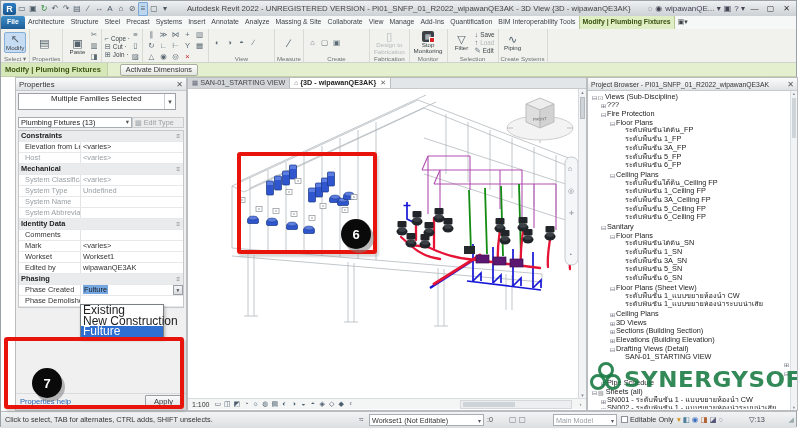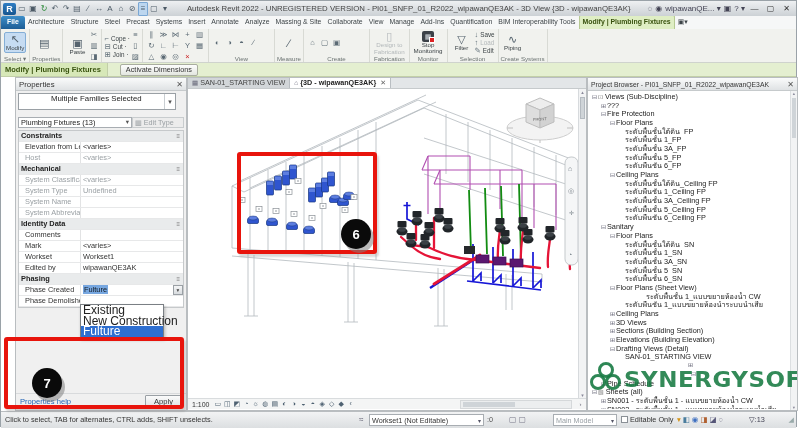--- a/index.html
+++ b/index.html
@@ -88,21 +88,21 @@
 #hsb .thumb{position:absolute;left:2px;top:1px;width:52px;height:5px;background:#cfd4d8}
 #hsb-r{position:absolute;right:1px;top:1px;width:9px;height:9px;font-size:6px;color:#667;text-align:center;line-height:9px}
 
 .redbox{position:absolute;border:4px solid #e8140c;border-radius:3px;z-index:70;box-shadow:2px 3px 2px rgba(150,150,150,.35)}
 .numcircle{position:absolute;width:30px;height:30px;border-radius:50%;background:#0a0a0a;color:#fff;font-weight:bold;font-size:13px;display:flex;align-items:center;justify-content:center;z-index:72;box-shadow:3px 4px 0 rgba(130,130,130,.55)}
 
 #browser{position:absolute;left:586px;top:0;width:211px;height:334px;background:#fff;border:1px solid #b9bdc0;overflow:hidden}
 #b-header{position:absolute;left:0;top:0;right:0;height:13px;background:linear-gradient(#fafbfb,#dfe2e4);border-bottom:1px solid #c6cacc;display:flex;align-items:center;padding:0 3px;font-size:6.8px;color:#333;white-space:nowrap}
 #b-header .x{margin-left:auto;color:#555;font-size:8px}
 #tree{position:absolute;left:1px;top:14px;right:7px;bottom:1px;overflow:hidden}
-.trw{height:8.7px;display:flex;align-items:center;font-size:7.3px;color:#222;white-space:nowrap;overflow:hidden}
+.trw{height:8.7px;display:flex;align-items:flex-end;font-size:7.3px;color:#222;white-space:nowrap;overflow:hidden}
 .trw .exp{width:7px;font-size:6px;color:#667;text-align:center;flex:none}
 .trw .tic{font-size:6px;color:#777;margin-right:2px;flex:none}
 #bscroll{position:absolute;right:0;top:13px;bottom:0;width:7px;background:#f2f3f4;border-left:1px solid #dcdfe1;font-size:4.5px;color:#889;text-align:center}
 #bscroll .thumb{position:absolute;left:1px;top:7px;width:4px;height:40px;background:#cfd4d8}
 #watermark{position:absolute;left:2px;top:284px;width:206px;z-index:40;pointer-events:none;display:flex;align-items:center}
 #wm-logo{position:relative;width:34px;height:36px;flex:none}
 #wm-logo i{position:absolute;border:3px solid #177a42;border-radius:50%;opacity:.9}
 #wm-text{font-size:23px;font-weight:bold;color:#177a42;letter-spacing:.5px;opacity:.88;font-family:"DejaVu Sans",sans-serif;transform:scaleY(.92)}
 
 #statusbar{position:absolute;left:0;top:410px;width:100%;height:17px;background:linear-gradient(#f2f3f4,#dcdfe1);border-top:1px solid #b9bdc0;font-size:7.3px;color:#333}
@@ -705,21 +705,21 @@
             <span>ระดับพื้นชั้น 5_SN</span>
           </div>
           <div class="trw" style="padding-left: 29px;">
             <span class="exp"></span>
             <span>ระดับพื้นชั้น 6_SN</span>
           </div>
           <div class="trw" style="padding-left: 20px;">
             <span class="exp">⊟</span>
             <span>Floor Plans (Sheet View)</span>
           </div>
-          <div class="trw" style="padding-left: 29px; margin-left: 21px;">
+          <div class="trw" style="padding-left: 29px;">
             <span class="exp"></span>
             <span>ระดับพื้นชั้น 1_แบบขยายห้องน้ำ CW</span>
           </div>
           <div class="trw" style="padding-left: 29px;">
             <span class="exp"></span>
             <span>ระดับพื้นชั้น 1_แบบขยายห้องน้ำระบบน้ำเสีย</span>
           </div>
           <div class="trw" style="padding-left: 20px;">
             <span class="exp">⊞</span>
             <span>Ceiling Plans</span>

